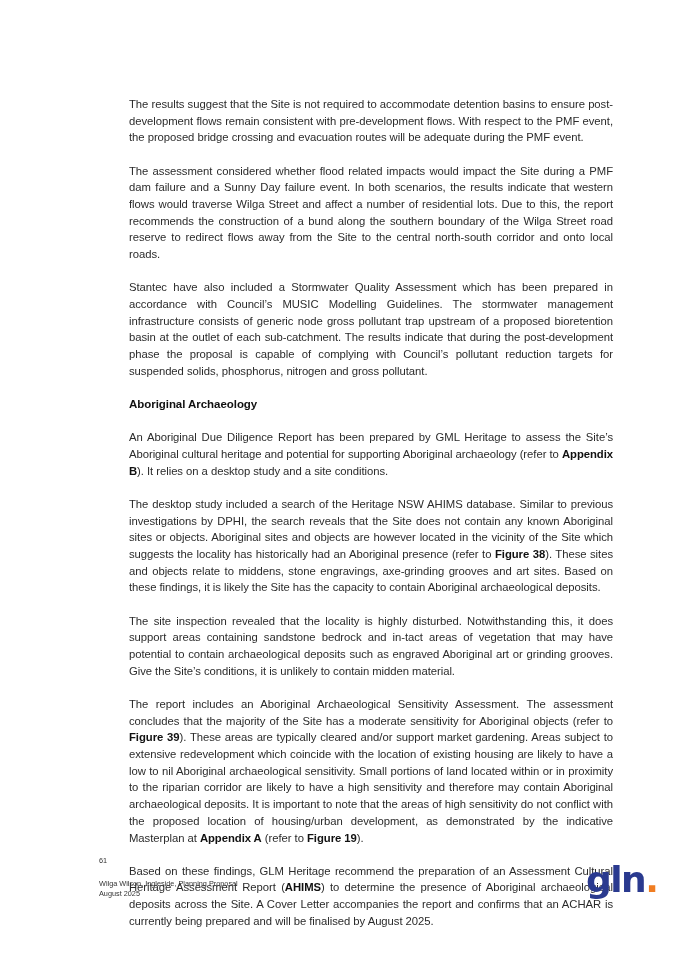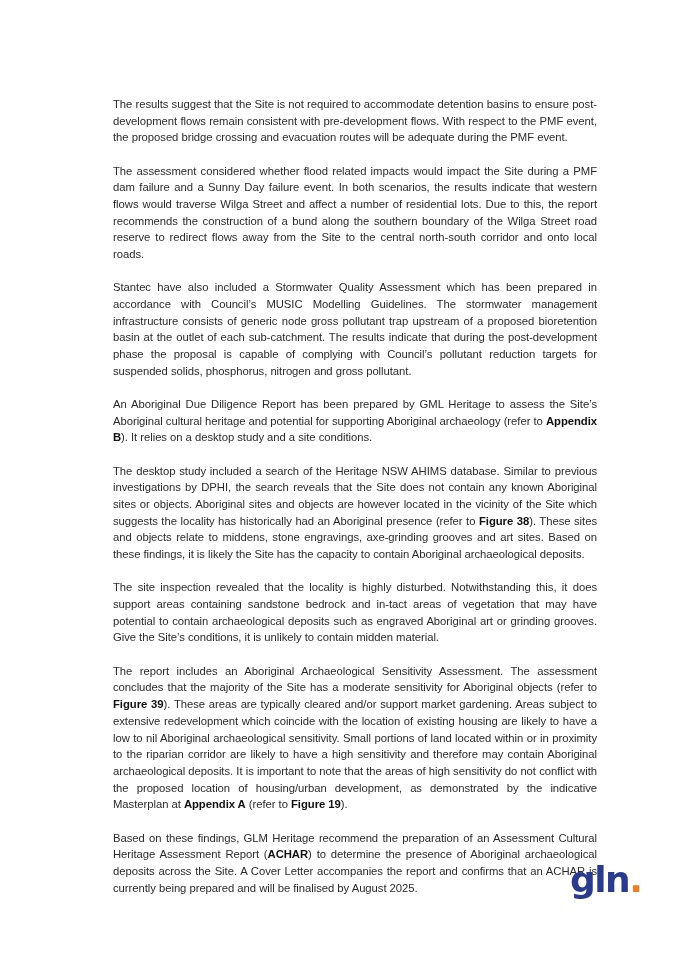--- a/index.html
+++ b/index.html
@@ -1,17 +1,17 @@
 <!DOCTYPE html>
 <html><head>
 <meta charset="utf-8">
 <style>
   html, body { margin: 0; padding: 0; background: #ffffff; }
   body { width: 675px; height: 955px; position: relative; overflow: hidden; }
-  .page { position: absolute; left: 0; top: 0; width: 561px; height: 955px; background: #fff; }
+  .page { position: absolute; left: 16px; top: 0; width: 561px; height: 955px; background: #fff; }
   .content {
     position: absolute; left: 113px; top: 96px; width: 484px;
     font-family: "Liberation Sans", "DejaVu Sans", sans-serif;
     font-size: 11.3px; line-height: 16.7px; color: #2b2b2b;
     letter-spacing: -0.05px;
   }
   .content p { margin: 0 0 16.5px 0; text-align: justify; }
   .content h3 { margin: 0 0 16.5px 0; font-size: 11.5px; font-weight: bold; color: #111; }
   .content b { color: #111; font-weight: bold; }
   .footer {
@@ -29,27 +29,33 @@
 </style>
 </head>
 <body>
 
 <div class="page">
   <div class="content">
     <p>The results suggest that the Site is not required to accommodate detention basins to ensure post-development flows remain consistent with pre-development flows. With respect to the PMF event, the proposed bridge crossing and evacuation routes will be adequate during the PMF event.</p>
     <p>The assessment considered whether flood related impacts would impact the Site during a PMF dam failure and a Sunny Day failure event. In both scenarios, the results indicate that western flows would traverse Wilga Street and affect a number of residential lots. Due to this, the report recommends the construction of a bund along the southern boundary of the Wilga Street road reserve to redirect flows away from the Site to the central north-south corridor and onto local roads.</p>
     <p>Stantec have also included a Stormwater Quality Assessment which has been prepared in accordance with Council’s MUSIC Modelling Guidelines. The stormwater management infrastructure consists of generic node gross pollutant trap upstream of a proposed bioretention basin at the outlet of each sub-catchment. The results indicate that during the post-development phase the proposal is capable of complying with Council’s pollutant reduction targets for suspended solids, phosphorus, nitrogen and gross pollutant.</p>
 
+    <h3>Aboriginal Archaeology</h3>
 
     <p><span>An Aboriginal Due Diligence Report has been prepared by GML Heritage to assess the Site’s Aboriginal cultural heritage and potential for supporting Aboriginal archaeology (refer to </span><b>Appendix B</b><span>). It relies on a desktop study and a site conditions.</span></p>
 
     <p><span>The desktop study included a search of the Heritage NSW AHIMS database. Similar to previous investigations by DPHI, the search reveals that the Site does not contain any known Aboriginal sites or objects. Aboriginal sites and objects are however located in the vicinity of the Site which suggests the locality has historically had an Aboriginal presence (refer to </span><b>Figure 38</b><span>). These sites and objects relate to middens, stone engravings, axe-grinding grooves and art sites. Based on these findings, it is likely the Site has the capacity to contain Aboriginal archaeological deposits.</span></p>
 
     <p>The site inspection revealed that the locality is highly disturbed. Notwithstanding this, it does support areas containing sandstone bedrock and in-tact areas of vegetation that may have potential to contain archaeological deposits such as engraved Aboriginal art or grinding grooves. Give the Site’s conditions, it is unlikely to contain midden material.</p>
 
     <p><span>The report includes an Aboriginal Archaeological Sensitivity Assessment. The assessment concludes that the majority of the Site has a moderate sensitivity for Aboriginal objects (refer to </span><b>Figure 39</b><span>). These areas are typically cleared and/or support market gardening. Areas subject to extensive redevelopment which coincide with the location of existing housing are likely to have a low to nil Aboriginal archaeological sensitivity. Small portions of land located within or in proximity to the riparian corridor are likely to have a high sensitivity and therefore may contain Aboriginal archaeological deposits. It is important to note that the areas of high sensitivity do not conflict with the proposed location of housing/urban development, as demonstrated by the indicative Masterplan at </span><b>Appendix A</b><span> (refer to </span><b>Figure 19</b><span>).</span></p>
 
-    <p><span>Based on these findings, GLM Heritage recommend the preparation of an Assessment Cultural Heritage Assessment Report (</span><b>ACHAR</b><span>) to determine the presence of Aboriginal archaeological deposits across the Site. A Cover Letter accompanies the report and confirms that an ACHAR is currently being prepared and will be finalised by August 2025.</span></p>
+    <p><span>Based on these findings, GLM Heritage recommend the preparation of an Assessment Cultural Heritage Assessment Report (</span><b>AHIMS</b><span>) to determine the presence of Aboriginal archaeological deposits across the Site. A Cover Letter accompanies the report and confirms that an ACHAR is currently being prepared and will be finalised by August 2025.</span></p>
   </div>
 
+  <div class="footer">
+    <div class="pagenum">61</div>
+    <div>Wilga Wilson, Ingleside, Planning Proposal</div>
+    <div>August 2025</div>
+  </div>
 
   <div class="logo"><span>gln</span><span class="dot">.</span></div>
 </div>
 
 </body></html>

